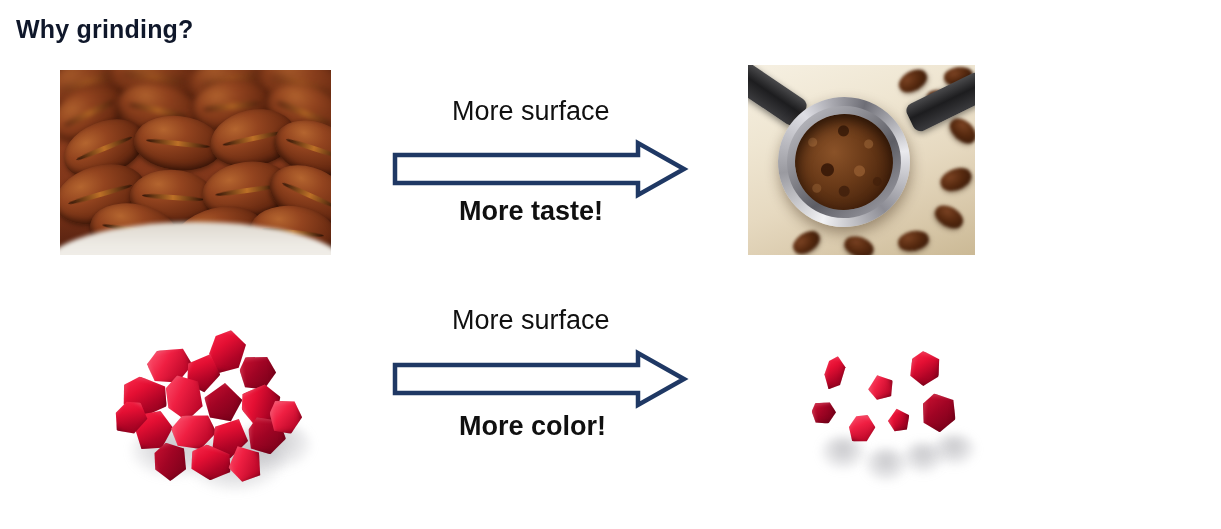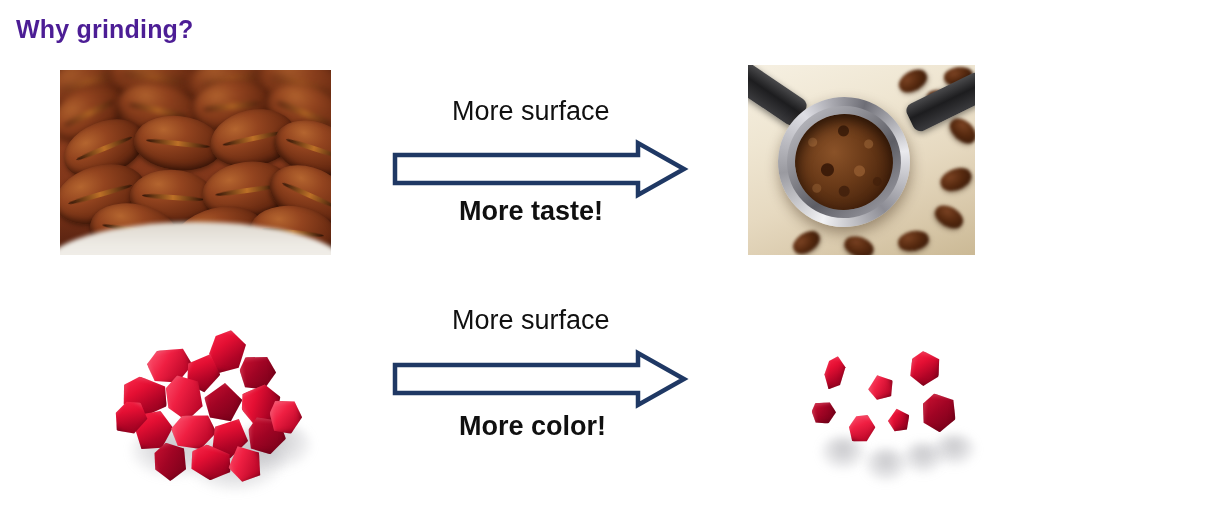--- a/index.html
+++ b/index.html
@@ -16,21 +16,21 @@
     color: #0d1a33;
   }
 
   
   .slide-title {
     position: absolute;
     left: 16px;
     top: 15px;
     font-size: 25px;
     font-weight: bold;
-    color: #4c1d95;
+    color: #0f172a;
     letter-spacing: 0.2px;
     white-space: nowrap;
   }
 
   
   .figure {
     position: absolute;
     overflow: hidden;
   }
 

